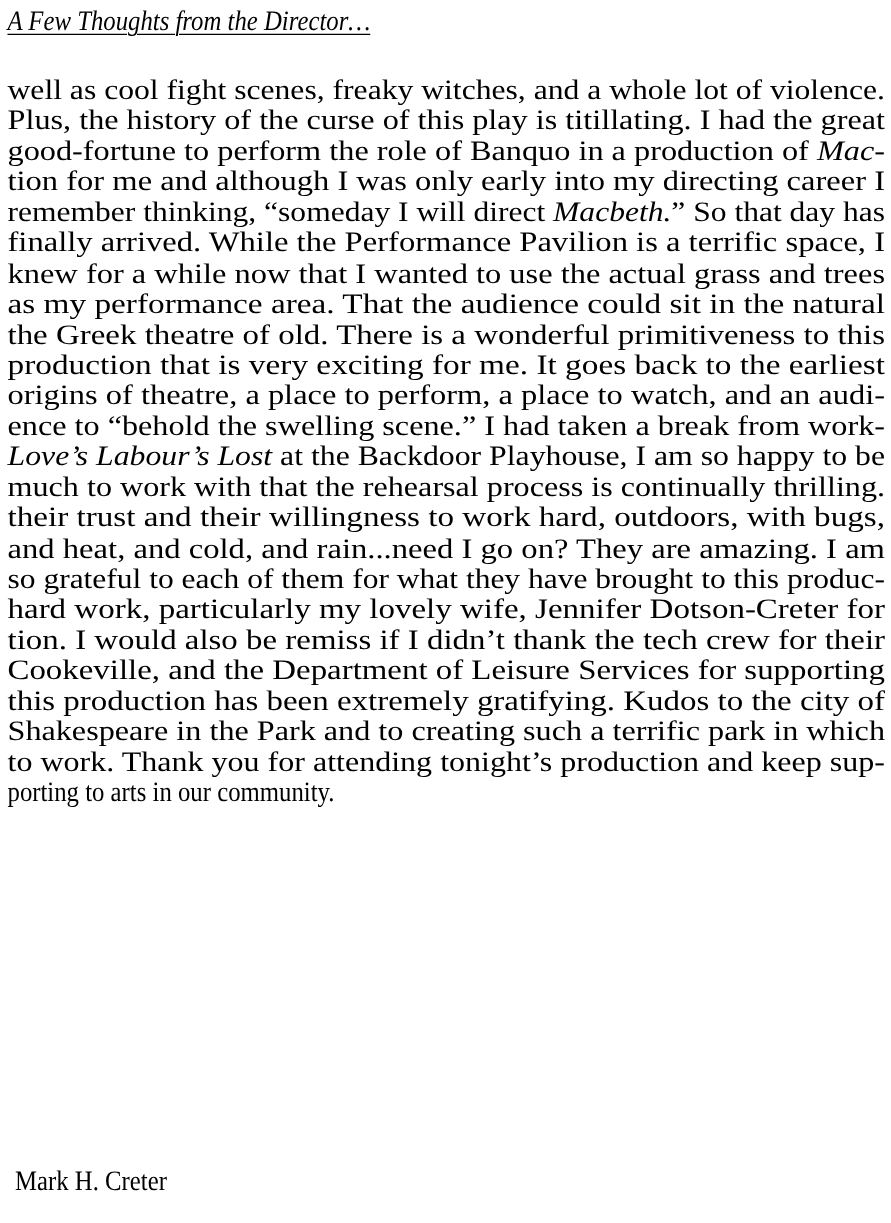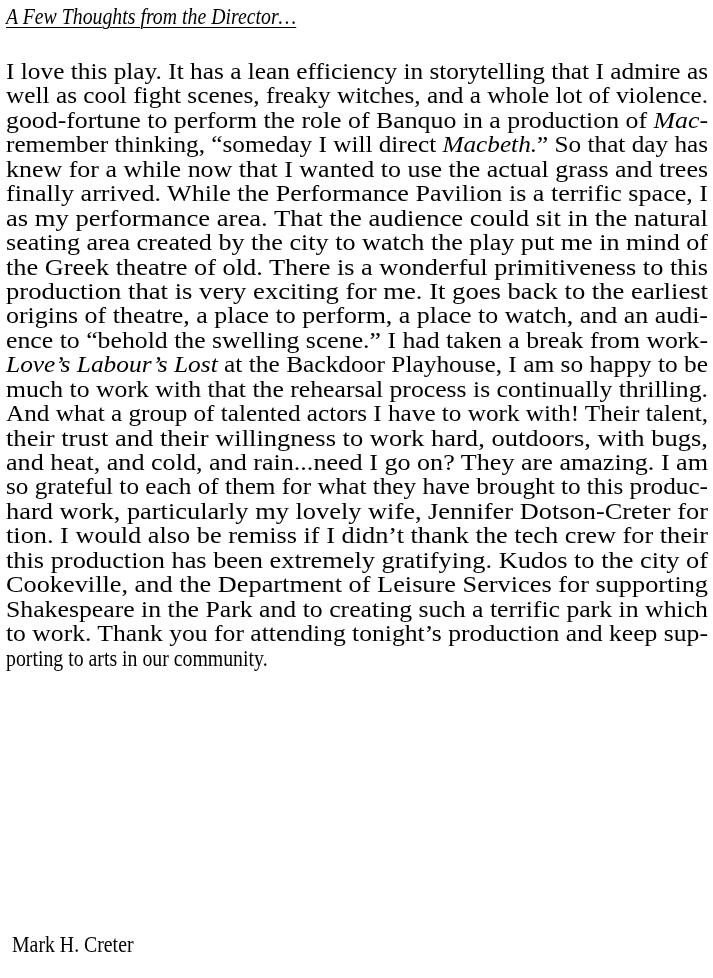--- a/index.html
+++ b/index.html
@@ -72,40 +72,39 @@
     display: inline-block;
     transform-origin: 0 0;
   }
 </style>
 </head>
 <body>
 
 <div class="page">
   <div class="title">A Few Thoughts from the Director…</div>
   <div class="body" id="body-text">
-      <div class="line"><span class="scaled" style="transform: scaleX(1.1258);"><span>I love this play. It has a lean efficiency in storytelling that I admire as</span></span></div>
       <div class="line"><span class="scaled" style="transform: scaleX(1.1247);"><span>well as cool fight scenes, freaky witches, and a whole lot of violence.</span></span></div>
+      <div class="line"><span class="scaled" style="transform: scaleX(1.1463);"><span>Plus, the history of the curse of this play is titillating. I had the great</span></span></div>
       <div class="line"><span class="scaled" style="transform: scaleX(1.1476);"><span>good-fortune to perform the role of Banquo in a production of </span><em>Mac-</em></span></div>
+      <div class="line"><span class="scaled" style="transform: scaleX(1.1571);"><span>tion for me and although I was only early into my directing career I</span></span></div>
       <div class="line"><span class="scaled" style="transform: scaleX(1.1213);"><span>remember thinking, “someday I will direct </span><em>Macbeth.</em><span>” So that day has</span></span></div>
+      <div class="line"><span class="scaled" style="transform: scaleX(1.1592);"><span>finally arrived. While the Performance Pavilion is a terrific space, I</span></span></div>
       <div class="line"><span class="scaled" style="transform: scaleX(1.1536);"><span>knew for a while now that I wanted to use the actual grass and trees</span></span></div>
-      <div class="line"><span class="scaled" style="transform: scaleX(1.1592);"><span>finally arrived. While the Performance Pavilion is a terrific space, I</span></span></div>
       <div class="line"><span class="scaled" style="transform: scaleX(1.1836);"><span>as my performance area. That the audience could sit in the natural</span></span></div>
-      <div class="line"><span class="scaled" style="transform: scaleX(1.1607);"><span>seating area created by the city to watch the play put me in mind of</span></span></div>
       <div class="line"><span class="scaled" style="transform: scaleX(1.1711);"><span>the Greek theatre of old. There is a wonderful primitiveness to this</span></span></div>
       <div class="line"><span class="scaled" style="transform: scaleX(1.1839);"><span>production that is very exciting for me.  It goes back to the earliest</span></span></div>
       <div class="line"><span class="scaled" style="transform: scaleX(1.1537);"><span>origins of theatre, a place to perform, a place to watch, and an audi-</span></span></div>
       <div class="line"><span class="scaled" style="transform: scaleX(1.1454);"><span>ence to “behold the swelling scene.” I had taken a break from work-</span></span></div>
       <div class="line"><span class="scaled" style="transform: scaleX(1.1289);"><em>Love’s Labour’s Lost</em><span> at the Backdoor Playhouse, I am so happy to be</span></span></div>
       <div class="line"><span class="scaled" style="transform: scaleX(1.1429);"><span>much to work with that the rehearsal process is continually thrilling.</span></span></div>
-      <div class="line"><span class="scaled" style="transform: scaleX(1.1198);"><span>And what a group of talented actors I have to work with! Their talent,</span></span></div>
       <div class="line"><span class="scaled" style="transform: scaleX(1.1787);"><span>their trust and their willingness to work hard, outdoors, with bugs,</span></span></div>
       <div class="line"><span class="scaled" style="transform: scaleX(1.1604);"><span>and heat, and cold, and rain...need I go on? They are amazing. I am</span></span></div>
       <div class="line"><span class="scaled" style="transform: scaleX(1.1201);"><span>so grateful to each of them for what they have brought to this produc-</span></span></div>
       <div class="line"><span class="scaled" style="transform: scaleX(1.1728);"><span>hard work, particularly my lovely wife, Jennifer Dotson-Creter for</span></span></div>
       <div class="line"><span class="scaled" style="transform: scaleX(1.1699);"><span>tion. I would also be remiss if I didn’t thank the tech crew for their</span></span></div>
+      <div class="line"><span class="scaled" style="transform: scaleX(1.1691);"><span>Cookeville, and the Department of Leisure Services for supporting</span></span></div>
       <div class="line"><span class="scaled" style="transform: scaleX(1.1715);"><span>this production has been extremely gratifying. Kudos to the city of</span></span></div>
-      <div class="line"><span class="scaled" style="transform: scaleX(1.1691);"><span>Cookeville, and the Department of Leisure Services for supporting</span></span></div>
       <div class="line"><span class="scaled" style="transform: scaleX(1.1442);"><span>Shakespeare in the Park and to creating such a terrific park in which</span></span></div>
       <div class="line"><span class="scaled" style="transform: scaleX(1.1389);"><span>to work. Thank you for attending tonight’s production and keep sup-</span></span></div>
       <div class="line last"><span class="scaled" style="transform: scaleX(0.88);"><span>porting to arts in our community.</span></span></div>
     </div>
   <div class="signature">Mark H. Creter</div>
 </div>
 
 </body></html>

